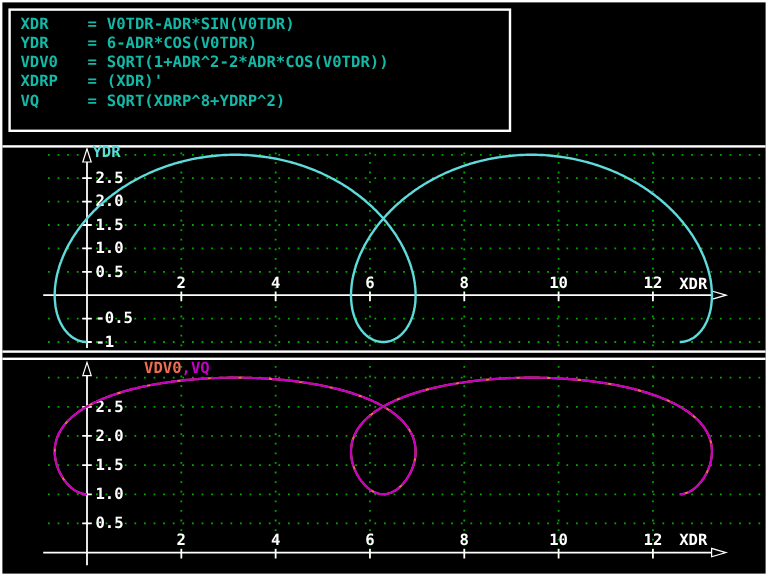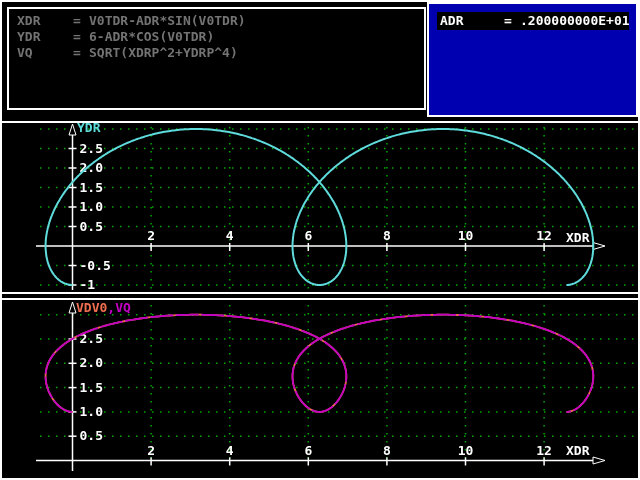--- a/index.html
+++ b/index.html
@@ -2,21 +2,21 @@
 <html><head>
 <meta charset="utf-8">
 <style>
   html,body{margin:0;padding:0;background:#333;}
   .screen{position:relative;width:640px;height:480px;background:#000;
           font-family:"DejaVu Sans Mono",monospace;overflow:hidden;}
   .outer-border{position:absolute;inset:0;border:2px solid #fff;pointer-events:none;z-index:20;}
   .eq-panel{position:absolute;left:7px;top:7px;width:419px;height:103px;
             border:2px solid #fff;background:#000;box-sizing:border-box;
             padding:4px 0 0 8px;z-index:5;}
-  .eq-row{height:16px;line-height:16px;font-size:13px;font-weight:bold;color:#737373;white-space:pre;}
+  .eq-row{height:16px;line-height:16px;font-size:13px;font-weight:bold;color:#14b8a6;white-space:pre;}
   .eq-name{display:inline-block;width:56px;}
   .eq-sign{display:inline-block;width:16px;}
   .blue-panel{position:absolute;left:427px;top:2px;width:211px;height:115px;
               border:2px solid #fff;background:#0000b0;box-sizing:border-box;z-index:6;}
   .adr-bar{position:absolute;left:8px;top:8px;width:192px;height:18px;background:#000;
            color:#fff;font-size:13px;font-weight:bold;line-height:18px;
            padding-left:3px;box-sizing:border-box;white-space:pre;}
   .adr-name{display:inline-block;width:64px;}
   .adr-sign{display:inline-block;width:16px;}
   .plot-panel{position:absolute;left:2px;background:#000;box-sizing:border-box;}
@@ -28,26 +28,25 @@
 </style>
 </head>
 <body>
 
 <div class="screen">
   <div class="outer-border"></div>
 
   <div class="eq-panel">
     <div class="eq-row"><span class="eq-name">XDR</span><span class="eq-sign">=</span><span>V0TDR-ADR*SIN(V0TDR)</span></div>
     <div class="eq-row"><span class="eq-name">YDR</span><span class="eq-sign">=</span><span>6-ADR*COS(V0TDR)</span></div>
-    <div class="eq-row"><span class="eq-name">VQ</span><span class="eq-sign">=</span><span>SQRT(XDRP^2+YDRP^4)</span></div>
+    <div class="eq-row"><span class="eq-name">VDV0</span><span class="eq-sign">=</span><span>SQRT(1+ADR^2-2*ADR*COS(V0TDR))</span></div>
+    <div class="eq-row"><span class="eq-name">XDRP</span><span class="eq-sign">=</span><span>(XDR)'</span></div>
+    <div class="eq-row"><span class="eq-name">VQ</span><span class="eq-sign">=</span><span>SQRT(XDRP^8+YDRP^2)</span></div>
   </div>
 
-  <div class="blue-panel">
-    <div class="adr-bar"><span class="adr-name">ADR</span><span class="adr-sign">=</span><span>.200000000E+01</span></div>
-  </div>
 
   <div class="plot-panel plot1">
     <svg id="chart0" width="636" height="169">
         <line x1="38" y1="6" x2="632" y2="6" stroke="#00a800" stroke-width="1.5" stroke-dasharray="1.5 6.5"></line>
         <line x1="38" y1="25.5" x2="632" y2="25.5" stroke="#00a800" stroke-width="1.5" stroke-dasharray="1.5 6.5"></line>
         <line x1="38" y1="45" x2="632" y2="45" stroke="#00a800" stroke-width="1.5" stroke-dasharray="1.5 6.5"></line>
         <line x1="38" y1="64.5" x2="632" y2="64.5" stroke="#00a800" stroke-width="1.5" stroke-dasharray="1.5 6.5"></line>
         <line x1="38" y1="84" x2="632" y2="84" stroke="#00a800" stroke-width="1.5" stroke-dasharray="1.5 6.5"></line>
         <line x1="38" y1="103.5" x2="632" y2="103.5" stroke="#00a800" stroke-width="1.5" stroke-dasharray="1.5 6.5"></line>
         <line x1="38" y1="142.5" x2="632" y2="142.5" stroke="#00a800" stroke-width="1.5" stroke-dasharray="1.5 6.5"></line>
@@ -130,16 +129,16 @@
         <text x="77.5" y="91.6" fill="#ffffff" text-anchor="start" font-family="&quot;DejaVu Sans Mono&quot;,monospace" font-size="13" font-weight="bold">1.5</text>
         <line x1="66.5" y1="111.9" x2="74.5" y2="111.9" stroke="#ffffff" stroke-width="1.5"></line>
         <text x="77.5" y="115.9" fill="#ffffff" text-anchor="start" font-family="&quot;DejaVu Sans Mono&quot;,monospace" font-size="13" font-weight="bold">1.0</text>
         <line x1="66.5" y1="136.2" x2="74.5" y2="136.2" stroke="#ffffff" stroke-width="1.5"></line>
         <text x="77.5" y="140.2" fill="#ffffff" text-anchor="start" font-family="&quot;DejaVu Sans Mono&quot;,monospace" font-size="13" font-weight="bold">0.5</text>
         <polygon points="70.5,2 67,13 74,13" fill="#000" stroke="#ffffff" stroke-width="1"></polygon>
         <polygon points="603,160.5 591,157 591,164" fill="#000" stroke="#ffffff" stroke-width="1"></polygon>
         <polyline points="70.5,111.9 69.9,111.9 69.3,111.9 68.6,111.8 68.0,111.7 67.4,111.6 66.8,111.5 66.2,111.3 65.6,111.1 65.0,110.9 64.4,110.7 63.8,110.5 63.2,110.2 62.6,109.9 62.0,109.6 61.4,109.3 60.8,108.9 60.3,108.6 59.7,108.2 59.1,107.8 58.6,107.4 58.0,106.9 57.5,106.5 56.9,106.0 56.4,105.5 55.9,105.0 55.3,104.5 54.8,103.9 54.3,103.4 53.8,102.8 53.3,102.3 52.9,101.7 52.4,101.1 51.9,100.5 51.5,99.9 51.0,99.2 50.6,98.6 50.2,97.9 49.8,97.3 49.4,96.6 49.0,96.0 48.6,95.3 48.3,94.6 47.9,93.9 47.6,93.2 47.2,92.5 46.9,91.8 46.6,91.1 46.3,90.3 46.1,89.6 45.8,88.9 45.5,88.1 45.3,87.4 45.1,86.7 44.9,85.9 44.7,85.2 44.5,84.4 44.3,83.7 44.2,82.9 44.1,82.2 44.0,81.4 43.9,80.6 43.8,79.9 43.7,79.1 43.6,78.4 43.6,77.6 43.6,76.8 43.6,76.1 43.6,75.3 43.6,74.5 43.7,73.8 43.7,73.0 43.8,72.3 43.9,71.5 44.0,70.7 44.2,70.0 44.3,69.2 44.5,68.5 44.7,67.7 44.9,67.0 45.1,66.2 45.4,65.5 45.6,64.7 45.9,64.0 46.2,63.2 46.5,62.5 46.9,61.8 47.2,61.0 47.6,60.3 48.0,59.6 48.4,58.9 48.9,58.1 49.3,57.4 49.8,56.7 50.3,56.0 50.8,55.3 51.3,54.6 51.9,53.9 52.4,53.2 53.0,52.5 53.6,51.8 54.3,51.1 54.9,50.5 55.6,49.8 56.3,49.1 57.0,48.5 57.7,47.8 58.4,47.2 59.2,46.5 60.0,45.9 60.8,45.2 61.6,44.6 62.4,44.0 63.3,43.3 64.2,42.7 65.1,42.1 66.0,41.5 66.9,40.9 67.9,40.3 68.8,39.7 69.8,39.1 70.8,38.6 71.9,38.0 72.9,37.4 74.0,36.9 75.0,36.3 76.1,35.8 77.3,35.2 78.4,34.7 79.5,34.1 80.7,33.6 81.9,33.1 83.1,32.6 84.3,32.1 85.6,31.6 86.8,31.1 88.1,30.6 89.4,30.1 90.7,29.7 92.0,29.2 93.3,28.7 94.7,28.3 96.1,27.8 97.4,27.4 98.8,27.0 100.2,26.5 101.7,26.1 103.1,25.7 104.6,25.3 106.0,24.9 107.5,24.5 109.0,24.1 110.5,23.8 112.1,23.4 113.6,23.0 115.1,22.7 116.7,22.3 118.3,22.0 119.9,21.7 121.5,21.3 123.1,21.0 124.7,20.7 126.3,20.4 128.0,20.1 129.6,19.8 131.3,19.6 133.0,19.3 134.6,19.0 136.3,18.8 138.0,18.5 139.8,18.3 141.5,18.0 143.2,17.8 145.0,17.6 146.7,17.4 148.5,17.2 150.2,17.0 152.0,16.8 153.8,16.6 155.5,16.5 157.3,16.3 159.1,16.1 160.9,16.0 162.7,15.9 164.5,15.7 166.4,15.6 168.2,15.5 170.0,15.4 171.8,15.3 173.7,15.2 175.5,15.1 177.3,15.0 179.2,15.0 181.0,14.9 182.9,14.8 184.7,14.8 186.6,14.8 188.4,14.7 190.3,14.7 192.1,14.7 194.0,14.7 195.8,14.7 197.7,14.7 199.5,14.7 201.4,14.8 203.2,14.8 205.1,14.8 206.9,14.9 208.8,15.0 210.6,15.0 212.4,15.1 214.3,15.2 216.1,15.3 217.9,15.4 219.8,15.5 221.6,15.6 223.4,15.7 225.2,15.9 227.0,16.0 228.8,16.1 230.6,16.3 232.4,16.5 234.2,16.6 235.9,16.8 237.7,17.0 239.5,17.2 241.2,17.4 243.0,17.6 244.7,17.8 246.4,18.0 248.2,18.3 249.9,18.5 251.6,18.8 253.3,19.0 255.0,19.3 256.6,19.6 258.3,19.8 260.0,20.1 261.6,20.4 263.2,20.7 264.9,21.0 266.5,21.3 268.1,21.7 269.7,22.0 271.2,22.3 272.8,22.7 274.3,23.0 275.9,23.4 277.4,23.8 278.9,24.1 280.4,24.5 281.9,24.9 283.4,25.3 284.8,25.7 286.3,26.1 287.7,26.5 289.1,27.0 290.5,27.4 291.9,27.8 293.2,28.3 294.6,28.7 295.9,29.2 297.2,29.7 298.6,30.1 299.8,30.6 301.1,31.1 302.4,31.6 303.6,32.1 304.8,32.6 306.0,33.1 307.2,33.6 308.4,34.1 309.5,34.7 310.7,35.2 311.8,35.8 312.9,36.3 314.0,36.9 315.0,37.4 316.1,38.0 317.1,38.6 318.1,39.1 319.1,39.7 320.1,40.3 321.0,40.9 322.0,41.5 322.9,42.1 323.8,42.7 324.6,43.3 325.5,44.0 326.3,44.6 327.2,45.2 328.0,45.9 328.7,46.5 329.5,47.2 330.2,47.8 331.0,48.5 331.7,49.1 332.4,49.8 333.0,50.5 333.7,51.1 334.3,51.8 334.9,52.5 335.5,53.2 336.1,53.9 336.6,54.6 337.1,55.3 337.7,56.0 338.1,56.7 338.6,57.4 339.1,58.1 339.5,58.9 339.9,59.6 340.3,60.3 340.7,61.0 341.0,61.8 341.4,62.5 341.7,63.2 342.0,64.0 342.3,64.7 342.6,65.5 342.8,66.2 343.0,67.0 343.2,67.7 343.4,68.5 343.6,69.2 343.7,70.0 343.9,70.7 344.0,71.5 344.1,72.3 344.2,73.0 344.2,73.8 344.3,74.5 344.3,75.3 344.3,76.1 344.3,76.8 344.3,77.6 344.3,78.4 344.2,79.1 344.2,79.9 344.1,80.6 344.0,81.4 343.9,82.2 343.7,82.9 343.6,83.7 343.4,84.4 343.2,85.2 343.1,85.9 342.8,86.7 342.6,87.4 342.4,88.1 342.1,88.9 341.9,89.6 341.6,90.3 341.3,91.1 341.0,91.8 340.7,92.5 340.4,93.2 340.0,93.9 339.7,94.6 339.3,95.3 338.9,96.0 338.5,96.6 338.2,97.3 337.7,97.9 337.3,98.6 336.9,99.2 336.5,99.9 336.0,100.5 335.5,101.1 335.1,101.7 334.6,102.3 334.1,102.8 333.6,103.4 333.1,103.9 332.6,104.5 332.1,105.0 331.5,105.5 331.0,106.0 330.5,106.5 329.9,106.9 329.4,107.4 328.8,107.8 328.2,108.2 327.7,108.6 327.1,108.9 326.5,109.3 325.9,109.6 325.3,109.9 324.7,110.2 324.2,110.5 323.6,110.7 322.9,110.9 322.3,111.1 321.7,111.3 321.1,111.5 320.5,111.6 319.9,111.7 319.3,111.8 318.7,111.9 318.0,111.9 317.4,111.9 316.8,111.9 316.2,111.9 315.6,111.8 315.0,111.7 314.3,111.6 313.7,111.5 313.1,111.3 312.5,111.1 311.9,110.9 311.3,110.7 310.7,110.5 310.1,110.2 309.5,109.9 308.9,109.6 308.3,109.3 307.8,108.9 307.2,108.6 306.6,108.2 306.0,107.8 305.5,107.4 304.9,106.9 304.4,106.5 303.8,106.0 303.3,105.5 302.8,105.0 302.3,104.5 301.8,103.9 301.2,103.4 300.8,102.8 300.3,102.3 299.8,101.7 299.3,101.1 298.9,100.5 298.4,99.9 298.0,99.2 297.5,98.6 297.1,97.9 296.7,97.3 296.3,96.6 295.9,96.0 295.5,95.3 295.2,94.6 294.8,93.9 294.5,93.2 294.2,92.5 293.8,91.8 293.5,91.1 293.3,90.3 293.0,89.6 292.7,88.9 292.5,88.1 292.2,87.4 292.0,86.7 291.8,85.9 291.6,85.2 291.4,84.4 291.3,83.7 291.1,82.9 291.0,82.2 290.9,81.4 290.8,80.6 290.7,79.9 290.6,79.1 290.6,78.4 290.5,77.6 290.5,76.8 290.5,76.1 290.5,75.3 290.6,74.5 290.6,73.8 290.7,73.0 290.8,72.3 290.9,71.5 291.0,70.7 291.1,70.0 291.3,69.2 291.4,68.5 291.6,67.7 291.8,67.0 292.1,66.2 292.3,65.5 292.6,64.7 292.9,64.0 293.2,63.2 293.5,62.5 293.8,61.8 294.2,61.0 294.5,60.3 294.9,59.6 295.4,58.9 295.8,58.1 296.2,57.4 296.7,56.7 297.2,56.0 297.7,55.3 298.2,54.6 298.8,53.9 299.4,53.2 300.0,52.5 300.6,51.8 301.2,51.1 301.8,50.5 302.5,49.8 303.2,49.1 303.9,48.5 304.6,47.8 305.4,47.2 306.1,46.5 306.9,45.9 307.7,45.2 308.5,44.6 309.4,44.0 310.2,43.3 311.1,42.7 312.0,42.1 312.9,41.5 313.8,40.9 314.8,40.3 315.8,39.7 316.8,39.1 317.8,38.6 318.8,38.0 319.8,37.4 320.9,36.9 322.0,36.3 323.1,35.8 324.2,35.2 325.3,34.7 326.5,34.1 327.6,33.6 328.8,33.1 330.0,32.6 331.3,32.1 332.5,31.6 333.8,31.1 335.0,30.6 336.3,30.1 337.6,29.7 338.9,29.2 340.3,28.7 341.6,28.3 343.0,27.8 344.4,27.4 345.8,27.0 347.2,26.5 348.6,26.1 350.0,25.7 351.5,25.3 353.0,24.9 354.4,24.5 355.9,24.1 357.5,23.8 359.0,23.4 360.5,23.0 362.1,22.7 363.6,22.3 365.2,22.0 366.8,21.7 368.4,21.3 370.0,21.0 371.6,20.7 373.3,20.4 374.9,20.1 376.6,19.8 378.2,19.6 379.9,19.3 381.6,19.0 383.3,18.8 385.0,18.5 386.7,18.3 388.4,18.0 390.1,17.8 391.9,17.6 393.6,17.4 395.4,17.2 397.1,17.0 398.9,16.8 400.7,16.6 402.5,16.5 404.3,16.3 406.1,16.1 407.9,16.0 409.7,15.9 411.5,15.7 413.3,15.6 415.1,15.5 416.9,15.4 418.8,15.3 420.6,15.2 422.4,15.1 424.3,15.0 426.1,15.0 427.9,14.9 429.8,14.8 431.6,14.8 433.5,14.8 435.3,14.7 437.2,14.7 439.0,14.7 440.9,14.7 442.7,14.7 444.6,14.7 446.4,14.7 448.3,14.8 450.1,14.8 452.0,14.8 453.8,14.9 455.7,15.0 457.5,15.0 459.4,15.1 461.2,15.2 463.0,15.3 464.9,15.4 466.7,15.5 468.5,15.6 470.3,15.7 472.1,15.9 473.9,16.0 475.7,16.1 477.5,16.3 479.3,16.5 481.1,16.6 482.9,16.8 484.6,17.0 486.4,17.2 488.2,17.4 489.9,17.6 491.6,17.8 493.4,18.0 495.1,18.3 496.8,18.5 498.5,18.8 500.2,19.0 501.9,19.3 503.6,19.6 505.2,19.8 506.9,20.1 508.5,20.4 510.2,20.7 511.8,21.0 513.4,21.3 515.0,21.7 516.6,22.0 518.2,22.3 519.7,22.7 521.3,23.0 522.8,23.4 524.3,23.8 525.8,24.1 527.3,24.5 528.8,24.9 530.3,25.3 531.7,25.7 533.2,26.1 534.6,26.5 536.0,27.0 537.4,27.4 538.8,27.8 540.2,28.3 541.5,28.7 542.9,29.2 544.2,29.7 545.5,30.1 546.8,30.6 548.0,31.1 549.3,31.6 550.5,32.1 551.7,32.6 553.0,33.1 554.1,33.6 555.3,34.1 556.5,34.7 557.6,35.2 558.7,35.8 559.8,36.3 560.9,36.9 562.0,37.4 563.0,38.0 564.0,38.6 565.0,39.1 566.0,39.7 567.0,40.3 567.9,40.9 568.9,41.5 569.8,42.1 570.7,42.7 571.6,43.3 572.4,44.0 573.3,44.6 574.1,45.2 574.9,45.9 575.7,46.5 576.4,47.2 577.2,47.8 577.9,48.5 578.6,49.1 579.3,49.8 580.0,50.5 580.6,51.1 581.2,51.8 581.8,52.5 582.4,53.2 583.0,53.9 583.5,54.6 584.1,55.3 584.6,56.0 585.1,56.7 585.5,57.4 586.0,58.1 586.4,58.9 586.8,59.6 587.2,60.3 587.6,61.0 588.0,61.8 588.3,62.5 588.6,63.2 588.9,64.0 589.2,64.7 589.5,65.5 589.7,66.2 590.0,67.0 590.2,67.7 590.4,68.5 590.5,69.2 590.7,70.0 590.8,70.7 590.9,71.5 591.0,72.3 591.1,73.0 591.2,73.8 591.2,74.5 591.3,75.3 591.3,76.1 591.3,76.8 591.2,77.6 591.2,78.4 591.2,79.1 591.1,79.9 591.0,80.6 590.9,81.4 590.8,82.2 590.7,82.9 590.5,83.7 590.4,84.4 590.2,85.2 590.0,85.9 589.8,86.7 589.6,87.4 589.3,88.1 589.1,88.9 588.8,89.6 588.5,90.3 588.2,91.1 587.9,91.8 587.6,92.5 587.3,93.2 587.0,93.9 586.6,94.6 586.2,95.3 585.9,96.0 585.5,96.6 585.1,97.3 584.7,97.9 584.3,98.6 583.8,99.2 583.4,99.9 582.9,100.5 582.5,101.1 582.0,101.7 581.5,102.3 581.0,102.8 580.5,103.4 580.0,103.9 579.5,104.5 579.0,105.0 578.5,105.5 577.9,106.0 577.4,106.5 576.9,106.9 576.3,107.4 575.7,107.8 575.2,108.2 574.6,108.6 574.0,108.9 573.4,109.3 572.9,109.6 572.3,109.9 571.7,110.2 571.1,110.5 570.5,110.7 569.9,110.9 569.3,111.1 568.7,111.3 568.1,111.5 567.4,111.6 566.8,111.7 566.2,111.8 565.6,111.9 565.0,111.9 564.4,111.9" fill="none" stroke="#ef6e50" stroke-width="1.8"></polyline>
         <polyline points="70.5,111.9 69.9,111.9 69.3,111.9 68.6,111.8 68.0,111.7 67.4,111.6 66.8,111.5 66.2,111.3 65.6,111.1 65.0,110.9 64.4,110.7 63.8,110.5 63.2,110.2 62.6,109.9 62.0,109.6 61.4,109.3 60.8,108.9 60.3,108.6 59.7,108.2 59.1,107.8 58.6,107.4 58.0,106.9 57.5,106.5 56.9,106.0 56.4,105.5 55.9,105.0 55.3,104.5 54.8,103.9 54.3,103.4 53.8,102.8 53.3,102.3 52.9,101.7 52.4,101.1 51.9,100.5 51.5,99.9 51.0,99.2 50.6,98.6 50.2,97.9 49.8,97.3 49.4,96.6 49.0,96.0 48.6,95.3 48.3,94.6 47.9,93.9 47.6,93.2 47.2,92.5 46.9,91.8 46.6,91.1 46.3,90.3 46.1,89.6 45.8,88.9 45.5,88.1 45.3,87.4 45.1,86.7 44.9,85.9 44.7,85.2 44.5,84.4 44.3,83.7 44.2,82.9 44.1,82.2 44.0,81.4 43.9,80.6 43.8,79.9 43.7,79.1 43.6,78.4 43.6,77.6 43.6,76.8 43.6,76.1 43.6,75.3 43.6,74.5 43.7,73.8 43.7,73.0 43.8,72.3 43.9,71.5 44.0,70.7 44.2,70.0 44.3,69.2 44.5,68.5 44.7,67.7 44.9,67.0 45.1,66.2 45.4,65.5 45.6,64.7 45.9,64.0 46.2,63.2 46.5,62.5 46.9,61.8 47.2,61.0 47.6,60.3 48.0,59.6 48.4,58.9 48.9,58.1 49.3,57.4 49.8,56.7 50.3,56.0 50.8,55.3 51.3,54.6 51.9,53.9 52.4,53.2 53.0,52.5 53.6,51.8 54.3,51.1 54.9,50.5 55.6,49.8 56.3,49.1 57.0,48.5 57.7,47.8 58.4,47.2 59.2,46.5 60.0,45.9 60.8,45.2 61.6,44.6 62.4,44.0 63.3,43.3 64.2,42.7 65.1,42.1 66.0,41.5 66.9,40.9 67.9,40.3 68.8,39.7 69.8,39.1 70.8,38.6 71.9,38.0 72.9,37.4 74.0,36.9 75.0,36.3 76.1,35.8 77.3,35.2 78.4,34.7 79.5,34.1 80.7,33.6 81.9,33.1 83.1,32.6 84.3,32.1 85.6,31.6 86.8,31.1 88.1,30.6 89.4,30.1 90.7,29.7 92.0,29.2 93.3,28.7 94.7,28.3 96.1,27.8 97.4,27.4 98.8,27.0 100.2,26.5 101.7,26.1 103.1,25.7 104.6,25.3 106.0,24.9 107.5,24.5 109.0,24.1 110.5,23.8 112.1,23.4 113.6,23.0 115.1,22.7 116.7,22.3 118.3,22.0 119.9,21.7 121.5,21.3 123.1,21.0 124.7,20.7 126.3,20.4 128.0,20.1 129.6,19.8 131.3,19.6 133.0,19.3 134.6,19.0 136.3,18.8 138.0,18.5 139.8,18.3 141.5,18.0 143.2,17.8 145.0,17.6 146.7,17.4 148.5,17.2 150.2,17.0 152.0,16.8 153.8,16.6 155.5,16.5 157.3,16.3 159.1,16.1 160.9,16.0 162.7,15.9 164.5,15.7 166.4,15.6 168.2,15.5 170.0,15.4 171.8,15.3 173.7,15.2 175.5,15.1 177.3,15.0 179.2,15.0 181.0,14.9 182.9,14.8 184.7,14.8 186.6,14.8 188.4,14.7 190.3,14.7 192.1,14.7 194.0,14.7 195.8,14.7 197.7,14.7 199.5,14.7 201.4,14.8 203.2,14.8 205.1,14.8 206.9,14.9 208.8,15.0 210.6,15.0 212.4,15.1 214.3,15.2 216.1,15.3 217.9,15.4 219.8,15.5 221.6,15.6 223.4,15.7 225.2,15.9 227.0,16.0 228.8,16.1 230.6,16.3 232.4,16.5 234.2,16.6 235.9,16.8 237.7,17.0 239.5,17.2 241.2,17.4 243.0,17.6 244.7,17.8 246.4,18.0 248.2,18.3 249.9,18.5 251.6,18.8 253.3,19.0 255.0,19.3 256.6,19.6 258.3,19.8 260.0,20.1 261.6,20.4 263.2,20.7 264.9,21.0 266.5,21.3 268.1,21.7 269.7,22.0 271.2,22.3 272.8,22.7 274.3,23.0 275.9,23.4 277.4,23.8 278.9,24.1 280.4,24.5 281.9,24.9 283.4,25.3 284.8,25.7 286.3,26.1 287.7,26.5 289.1,27.0 290.5,27.4 291.9,27.8 293.2,28.3 294.6,28.7 295.9,29.2 297.2,29.7 298.6,30.1 299.8,30.6 301.1,31.1 302.4,31.6 303.6,32.1 304.8,32.6 306.0,33.1 307.2,33.6 308.4,34.1 309.5,34.7 310.7,35.2 311.8,35.8 312.9,36.3 314.0,36.9 315.0,37.4 316.1,38.0 317.1,38.6 318.1,39.1 319.1,39.7 320.1,40.3 321.0,40.9 322.0,41.5 322.9,42.1 323.8,42.7 324.6,43.3 325.5,44.0 326.3,44.6 327.2,45.2 328.0,45.9 328.7,46.5 329.5,47.2 330.2,47.8 331.0,48.5 331.7,49.1 332.4,49.8 333.0,50.5 333.7,51.1 334.3,51.8 334.9,52.5 335.5,53.2 336.1,53.9 336.6,54.6 337.1,55.3 337.7,56.0 338.1,56.7 338.6,57.4 339.1,58.1 339.5,58.9 339.9,59.6 340.3,60.3 340.7,61.0 341.0,61.8 341.4,62.5 341.7,63.2 342.0,64.0 342.3,64.7 342.6,65.5 342.8,66.2 343.0,67.0 343.2,67.7 343.4,68.5 343.6,69.2 343.7,70.0 343.9,70.7 344.0,71.5 344.1,72.3 344.2,73.0 344.2,73.8 344.3,74.5 344.3,75.3 344.3,76.1 344.3,76.8 344.3,77.6 344.3,78.4 344.2,79.1 344.2,79.9 344.1,80.6 344.0,81.4 343.9,82.2 343.7,82.9 343.6,83.7 343.4,84.4 343.2,85.2 343.1,85.9 342.8,86.7 342.6,87.4 342.4,88.1 342.1,88.9 341.9,89.6 341.6,90.3 341.3,91.1 341.0,91.8 340.7,92.5 340.4,93.2 340.0,93.9 339.7,94.6 339.3,95.3 338.9,96.0 338.5,96.6 338.2,97.3 337.7,97.9 337.3,98.6 336.9,99.2 336.5,99.9 336.0,100.5 335.5,101.1 335.1,101.7 334.6,102.3 334.1,102.8 333.6,103.4 333.1,103.9 332.6,104.5 332.1,105.0 331.5,105.5 331.0,106.0 330.5,106.5 329.9,106.9 329.4,107.4 328.8,107.8 328.2,108.2 327.7,108.6 327.1,108.9 326.5,109.3 325.9,109.6 325.3,109.9 324.7,110.2 324.2,110.5 323.6,110.7 322.9,110.9 322.3,111.1 321.7,111.3 321.1,111.5 320.5,111.6 319.9,111.7 319.3,111.8 318.7,111.9 318.0,111.9 317.4,111.9 316.8,111.9 316.2,111.9 315.6,111.8 315.0,111.7 314.3,111.6 313.7,111.5 313.1,111.3 312.5,111.1 311.9,110.9 311.3,110.7 310.7,110.5 310.1,110.2 309.5,109.9 308.9,109.6 308.3,109.3 307.8,108.9 307.2,108.6 306.6,108.2 306.0,107.8 305.5,107.4 304.9,106.9 304.4,106.5 303.8,106.0 303.3,105.5 302.8,105.0 302.3,104.5 301.8,103.9 301.2,103.4 300.8,102.8 300.3,102.3 299.8,101.7 299.3,101.1 298.9,100.5 298.4,99.9 298.0,99.2 297.5,98.6 297.1,97.9 296.7,97.3 296.3,96.6 295.9,96.0 295.5,95.3 295.2,94.6 294.8,93.9 294.5,93.2 294.2,92.5 293.8,91.8 293.5,91.1 293.3,90.3 293.0,89.6 292.7,88.9 292.5,88.1 292.2,87.4 292.0,86.7 291.8,85.9 291.6,85.2 291.4,84.4 291.3,83.7 291.1,82.9 291.0,82.2 290.9,81.4 290.8,80.6 290.7,79.9 290.6,79.1 290.6,78.4 290.5,77.6 290.5,76.8 290.5,76.1 290.5,75.3 290.6,74.5 290.6,73.8 290.7,73.0 290.8,72.3 290.9,71.5 291.0,70.7 291.1,70.0 291.3,69.2 291.4,68.5 291.6,67.7 291.8,67.0 292.1,66.2 292.3,65.5 292.6,64.7 292.9,64.0 293.2,63.2 293.5,62.5 293.8,61.8 294.2,61.0 294.5,60.3 294.9,59.6 295.4,58.9 295.8,58.1 296.2,57.4 296.7,56.7 297.2,56.0 297.7,55.3 298.2,54.6 298.8,53.9 299.4,53.2 300.0,52.5 300.6,51.8 301.2,51.1 301.8,50.5 302.5,49.8 303.2,49.1 303.9,48.5 304.6,47.8 305.4,47.2 306.1,46.5 306.9,45.9 307.7,45.2 308.5,44.6 309.4,44.0 310.2,43.3 311.1,42.7 312.0,42.1 312.9,41.5 313.8,40.9 314.8,40.3 315.8,39.7 316.8,39.1 317.8,38.6 318.8,38.0 319.8,37.4 320.9,36.9 322.0,36.3 323.1,35.8 324.2,35.2 325.3,34.7 326.5,34.1 327.6,33.6 328.8,33.1 330.0,32.6 331.3,32.1 332.5,31.6 333.8,31.1 335.0,30.6 336.3,30.1 337.6,29.7 338.9,29.2 340.3,28.7 341.6,28.3 343.0,27.8 344.4,27.4 345.8,27.0 347.2,26.5 348.6,26.1 350.0,25.7 351.5,25.3 353.0,24.9 354.4,24.5 355.9,24.1 357.5,23.8 359.0,23.4 360.5,23.0 362.1,22.7 363.6,22.3 365.2,22.0 366.8,21.7 368.4,21.3 370.0,21.0 371.6,20.7 373.3,20.4 374.9,20.1 376.6,19.8 378.2,19.6 379.9,19.3 381.6,19.0 383.3,18.8 385.0,18.5 386.7,18.3 388.4,18.0 390.1,17.8 391.9,17.6 393.6,17.4 395.4,17.2 397.1,17.0 398.9,16.8 400.7,16.6 402.5,16.5 404.3,16.3 406.1,16.1 407.9,16.0 409.7,15.9 411.5,15.7 413.3,15.6 415.1,15.5 416.9,15.4 418.8,15.3 420.6,15.2 422.4,15.1 424.3,15.0 426.1,15.0 427.9,14.9 429.8,14.8 431.6,14.8 433.5,14.8 435.3,14.7 437.2,14.7 439.0,14.7 440.9,14.7 442.7,14.7 444.6,14.7 446.4,14.7 448.3,14.8 450.1,14.8 452.0,14.8 453.8,14.9 455.7,15.0 457.5,15.0 459.4,15.1 461.2,15.2 463.0,15.3 464.9,15.4 466.7,15.5 468.5,15.6 470.3,15.7 472.1,15.9 473.9,16.0 475.7,16.1 477.5,16.3 479.3,16.5 481.1,16.6 482.9,16.8 484.6,17.0 486.4,17.2 488.2,17.4 489.9,17.6 491.6,17.8 493.4,18.0 495.1,18.3 496.8,18.5 498.5,18.8 500.2,19.0 501.9,19.3 503.6,19.6 505.2,19.8 506.9,20.1 508.5,20.4 510.2,20.7 511.8,21.0 513.4,21.3 515.0,21.7 516.6,22.0 518.2,22.3 519.7,22.7 521.3,23.0 522.8,23.4 524.3,23.8 525.8,24.1 527.3,24.5 528.8,24.9 530.3,25.3 531.7,25.7 533.2,26.1 534.6,26.5 536.0,27.0 537.4,27.4 538.8,27.8 540.2,28.3 541.5,28.7 542.9,29.2 544.2,29.7 545.5,30.1 546.8,30.6 548.0,31.1 549.3,31.6 550.5,32.1 551.7,32.6 553.0,33.1 554.1,33.6 555.3,34.1 556.5,34.7 557.6,35.2 558.7,35.8 559.8,36.3 560.9,36.9 562.0,37.4 563.0,38.0 564.0,38.6 565.0,39.1 566.0,39.7 567.0,40.3 567.9,40.9 568.9,41.5 569.8,42.1 570.7,42.7 571.6,43.3 572.4,44.0 573.3,44.6 574.1,45.2 574.9,45.9 575.7,46.5 576.4,47.2 577.2,47.8 577.9,48.5 578.6,49.1 579.3,49.8 580.0,50.5 580.6,51.1 581.2,51.8 581.8,52.5 582.4,53.2 583.0,53.9 583.5,54.6 584.1,55.3 584.6,56.0 585.1,56.7 585.5,57.4 586.0,58.1 586.4,58.9 586.8,59.6 587.2,60.3 587.6,61.0 588.0,61.8 588.3,62.5 588.6,63.2 588.9,64.0 589.2,64.7 589.5,65.5 589.7,66.2 590.0,67.0 590.2,67.7 590.4,68.5 590.5,69.2 590.7,70.0 590.8,70.7 590.9,71.5 591.0,72.3 591.1,73.0 591.2,73.8 591.2,74.5 591.3,75.3 591.3,76.1 591.3,76.8 591.2,77.6 591.2,78.4 591.2,79.1 591.1,79.9 591.0,80.6 590.9,81.4 590.8,82.2 590.7,82.9 590.5,83.7 590.4,84.4 590.2,85.2 590.0,85.9 589.8,86.7 589.6,87.4 589.3,88.1 589.1,88.9 588.8,89.6 588.5,90.3 588.2,91.1 587.9,91.8 587.6,92.5 587.3,93.2 587.0,93.9 586.6,94.6 586.2,95.3 585.9,96.0 585.5,96.6 585.1,97.3 584.7,97.9 584.3,98.6 583.8,99.2 583.4,99.9 582.9,100.5 582.5,101.1 582.0,101.7 581.5,102.3 581.0,102.8 580.5,103.4 580.0,103.9 579.5,104.5 579.0,105.0 578.5,105.5 577.9,106.0 577.4,106.5 576.9,106.9 576.3,107.4 575.7,107.8 575.2,108.2 574.6,108.6 574.0,108.9 573.4,109.3 572.9,109.6 572.3,109.9 571.7,110.2 571.1,110.5 570.5,110.7 569.9,110.9 569.3,111.1 568.7,111.3 568.1,111.5 567.4,111.6 566.8,111.7 566.2,111.8 565.6,111.9 565.0,111.9 564.4,111.9" fill="none" stroke="#c400c4" stroke-width="1.8" stroke-dasharray="23 2.5"></polyline>
       </svg>
-    <span class="ax-label" style="left:74px;top:1px;"><span style="color:#ef6e50;">VDV0</span><span style="color:#c400c4;">,</span><span style="color:#c400c4;">VQ</span></span>
+    <span class="ax-label" style="left:74px;top:1px;padding-left:44px;"><span style="color:#ef6e50;">VDV0</span><span style="color:#c400c4;">,</span><span style="color:#c400c4;">VQ</span></span>
     <span class="ax-label" style="left:564px;top:144px;">XDR</span>
   </div>
 </div>
 
 </body></html>

